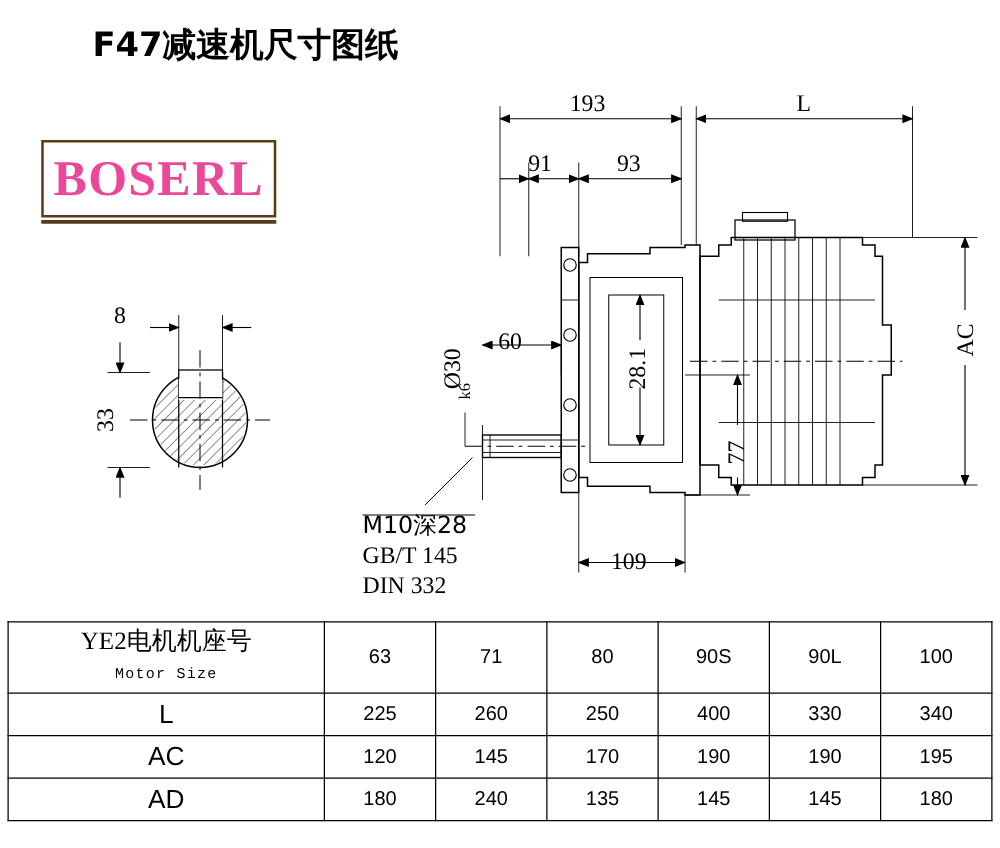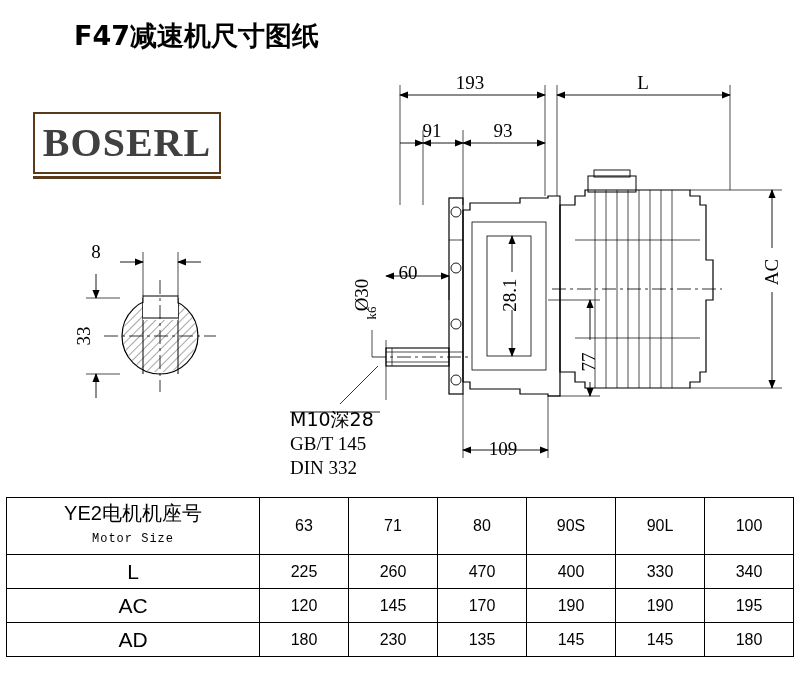--- a/index.html
+++ b/index.html
@@ -48,21 +48,21 @@
     width: 100%;
     height: 100%;
     display: flex;
     align-items: center;
     justify-content: center;
   }
   .logo-text {
     font-family: "Liberation Serif", serif;
     font-size: 40px;
     font-weight: bold;
-    color: #404040;
+    color: #ec4899;
     letter-spacing: 1px;
     line-height: 1;
   }
   .logo-underline {
     position: absolute;
     left: 33px;
     top: 176px;
     width: 188px;
     height: 3px;
     background: #5a3a1a;
@@ -92,21 +92,21 @@
   }
   .spec-table td.rowhead {
     width: 252px;
     font-size: 21px;
   }
   .spec-table tr.head td {
     height: 56px;
   }
   .head-cn {
     display: block;
-    font-family: Liberation Sans, sans-serif;
+    font-family: Liberation Serif, serif;
     font-size: 20px;
     line-height: 26px;
   }
   .head-en {
     display: block;
     font-family: Liberation Mono, monospace;
     font-size: 12px;
     line-height: 26px;
     letter-spacing: 1px;
   }
@@ -303,38 +303,38 @@
         <td class="head-val">71</td>
         <td class="head-val">80</td>
         <td class="head-val">90S</td>
         <td class="head-val">90L</td>
         <td class="head-val">100</td>
       </tr>
       <tr>
         <td class="rowhead">L</td>
         <td>225</td>
         <td>260</td>
-        <td>470</td>
+        <td>250</td>
         <td>400</td>
         <td>330</td>
         <td>340</td>
       </tr>
       <tr>
         <td class="rowhead">AC</td>
         <td>120</td>
         <td>145</td>
         <td>170</td>
         <td>190</td>
         <td>190</td>
         <td>195</td>
       </tr>
       <tr>
         <td class="rowhead">AD</td>
         <td>180</td>
-        <td>230</td>
+        <td>240</td>
         <td>135</td>
         <td>145</td>
         <td>145</td>
         <td>180</td>
       </tr>
     </tbody>
   </table>
 
 </div>
 

